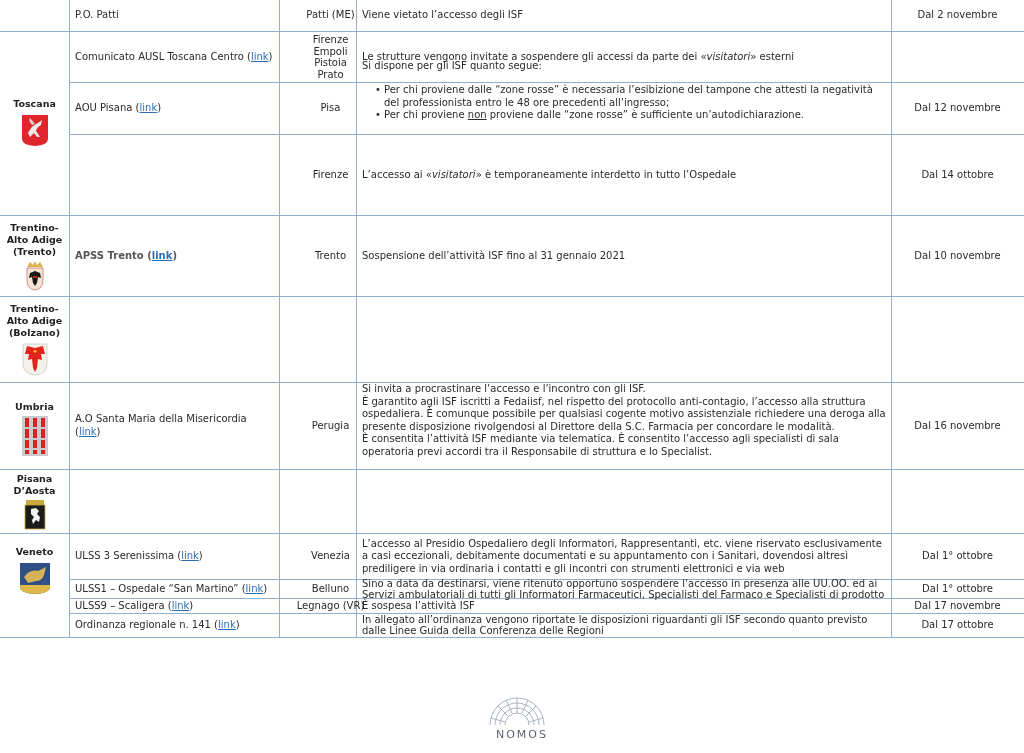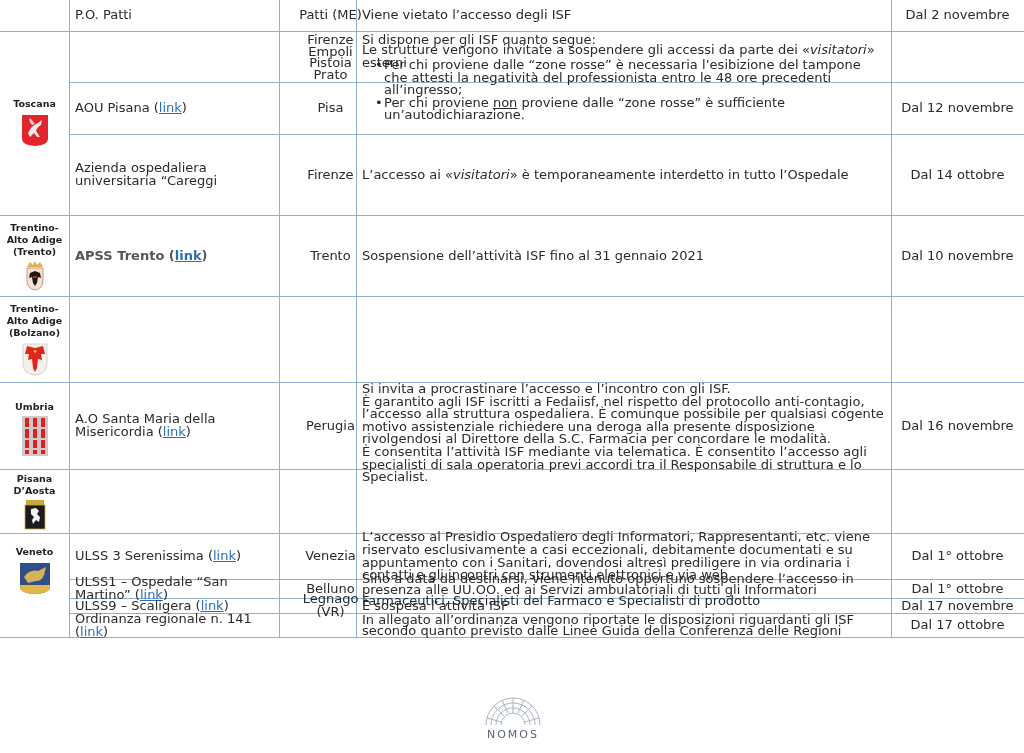--- a/index.html
+++ b/index.html
@@ -1,34 +1,34 @@
 <!DOCTYPE html>
 <html><head>
 <meta charset="utf-8">
 <style>
   html, body { margin: 0; padding: 0; background: #ffffff; }
   body { width: 1024px; height: 753px; position: relative; overflow: hidden;
          font-family: "DejaVu Sans", sans-serif; color: #2a2a2a; }
   .page { position: absolute; left: 0; top: 0; width: 1024px; height: 753px; }
   .hline { position: absolute; height: 1px; background: #8fb0cf; }
   .vline { position: absolute; width: 1px; background: #8fb0cf; }
-  .cell { position: absolute; display: flex; align-items: center; font-size: 13px; line-height: 12.6px; box-sizing: border-box; }
+  .cell { position: absolute; display: flex; align-items: center; font-size: 10px; line-height: 12.6px; box-sizing: border-box; }
   .c-name { left: 75px; width: 200px; justify-content: flex-start; }
   .c-city { left: 292px; width: 77px; justify-content: center; text-align: center; }
   .c-desc { left: 362px; width: 525px; justify-content: flex-start; }
   .c-date { left: 891px; width: 133px; justify-content: center; text-align: center; }
   .region { position: absolute; left: 0; width: 69px; display: flex; flex-direction: column; align-items: center; justify-content: center; text-align: center; font-weight: bold; font-size: 9.5px; line-height: 12px; color: #222; }
   .region .emblem { margin-top: 3px; }
   a.lnk { color: #2b6fb8; text-decoration: underline; }
   .grey { color: #555; font-weight: bold; }
   ul.bul { margin: 12px; padding-left: 10px; list-style: none; }
   ul.bul li { position: relative; }
   ul.bul li::before { content: "•"; position: absolute; left: -9px; }
   .u { text-decoration: underline; }
-  .logo { position: absolute; left: 478px; top: 696px; width: 70px; display: flex; flex-direction: column; align-items: center; }
+  .logo { position: absolute; left: 478px; top: 696px; width: 70px; display: flex; flex-direction: column; align-items: flex-end; }
   .logo-text { font-size: 11px; letter-spacing: 2px; color: #5a6577; margin-top: 2px; }
 </style>
 </head>
 <body>
 
 <div class="page">
 
   <div class="hline" style="left:0;width:1024px;top:31px"></div>
   <div class="hline" style="left:69px;width:955px;top:82px"></div>
   <div class="hline" style="left:69px;width:955px;top:134px"></div>
@@ -113,20 +113,23 @@
       <path d="M6 16 Q12 8 20 10 L28 6 L26 14 Q24 20 18 20 L10 22 Z" fill="#d6b25a"></path>
       <path d="M2 24 H32 V26 Q32 32 17 33 Q2 32 2 26 Z" fill="#e0b84a"></path>
     </svg>
   </div>
 
   <div class="cell c-name" style="top:0;height:31px">P.O. Patti</div>
   <div class="cell c-city" style="top:0;height:31px">Patti (ME)</div>
   <div class="cell c-desc" style="top:0;height:31px">Viene vietato l’accesso degli ISF</div>
   <div class="cell c-date" style="top:0;height:31px">Dal 2 novembre</div>
 
+  <div class="cell c-name" style="top:32px;height:50px">
+    <span><span>Comunicato AUSL Toscana Centro (</span><a class="lnk">link</a><span>)</span></span>
+  </div>
   <div class="cell c-city" style="top:32px;height:50px;flex-direction:column;line-height:11.5px">
     <span>Firenze</span>
     <span>Empoli</span>
     <span>Pistoia</span>
     <span>Prato</span>
   </div>
   <div class="cell c-desc" style="top:32px;height:50px">
     <span><span>Le strutture vengono invitate a sospendere gli accessi da parte dei «</span><em>visitatori</em><span>» esterni</span></span>
   </div>
 
@@ -138,21 +141,20 @@
     <div>
       <div>Si dispone per gli ISF quanto segue:</div>
       <ul class="bul">
         <li>Per chi proviene dalle “zone rosse” è necessaria l’esibizione del tampone che attesti la negatività del professionista entro le 48 ore precedenti all’ingresso;</li>
         <li><span>Per chi proviene </span><span class="u">non</span><span> proviene dalle “zone rosse” è sufficiente un’autodichiarazione.</span></li>
       </ul>
     </div>
   </div>
   <div class="cell c-date" style="top:83px;height:51px">Dal 12 novembre</div>
 
-  <div class="cell c-name" style="top:135px;height:80px;padding-right:30px">Azienda ospedaliera universitaria “Careggi</div>
   <div class="cell c-city" style="top:135px;height:80px">Firenze</div>
   <div class="cell c-desc" style="top:135px;height:80px">
     <span><span>L’accesso ai «</span><em>visitatori</em><span>» è temporaneamente interdetto in tutto l’Ospedale</span></span>
   </div>
   <div class="cell c-date" style="top:135px;height:80px">Dal 14 ottobre</div>
 
   <div class="cell c-name grey" style="top:216px;height:80px">
     <span><span>APSS Trento (</span><a class="lnk">link</a><span>)</span></span>
   </div>
   <div class="cell c-city" style="top:216px;height:80px">Trento</div>

